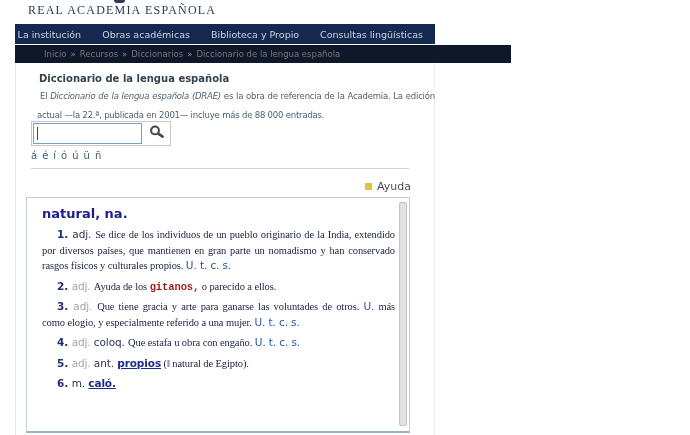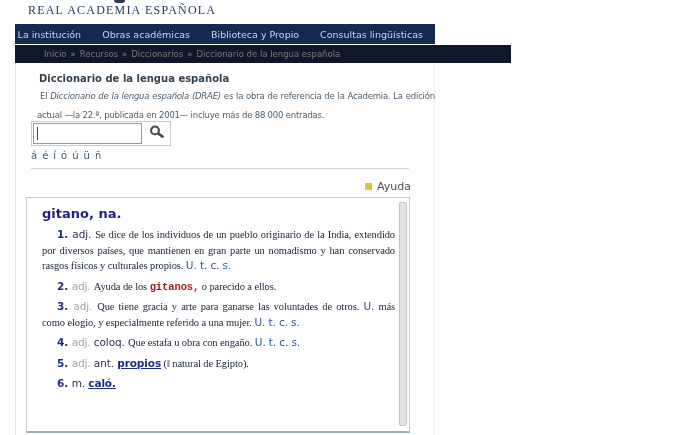--- a/index.html
+++ b/index.html
@@ -118,21 +118,21 @@
   </div>
 
   <div class="divider"></div>
 
   <div class="help">
     <span class="bullet"></span>
     <span class="lbl">Ayuda</span>
   </div>
 
   <div class="panel">
-    <div class="headword">gitano, na.</div>
+    <div class="headword">natural, na.</div>
     <div class="senses">
         <p class="sense"><span class="s-num">1. </span><span class="s-dark">adj. </span><span class="s-text">Se dice de los individuos de un pueblo originario de la India, extendido por diversos países, que mantienen en gran parte un nomadismo y han conservado rasgos físicos y culturales propios. </span><span class="s-usage">U. t. c. s.</span></p>
         <p class="sense"><span class="s-num">2. </span><span class="s-abbr">adj. </span><span class="s-text">Ayuda de los </span><span class="s-red">gitanos,</span><span class="s-text"> o parecido a ellos.</span></p>
         <p class="sense"><span class="s-num">3. </span><span class="s-abbr">adj. </span><span class="s-text">Que tiene gracia y arte para ganarse las voluntades de otros. </span><span class="s-usage">U.</span><span class="s-text"> más como elogio, y especialmente referido a una mujer. </span><span class="s-usage">U. t. c. s.</span></p>
         <p class="sense"><span class="s-num">4. </span><span class="s-abbr">adj. </span><span class="s-dark">coloq. </span><span class="s-text">Que estafa u obra con engaño. </span><span class="s-usage">U. t. c. s.</span></p>
         <p class="sense"><span class="s-num">5. </span><span class="s-abbr">adj. </span><span class="s-dark">ant. </span><span class="s-link">propios</span><span class="s-text"> (‖ natural de Egipto).</span></p>
         <p class="sense"><span class="s-num">6. </span><span class="s-dark">m. </span><span class="s-link">caló.</span></p>
       </div>
     <div class="scrollbar"></div>
   </div>

